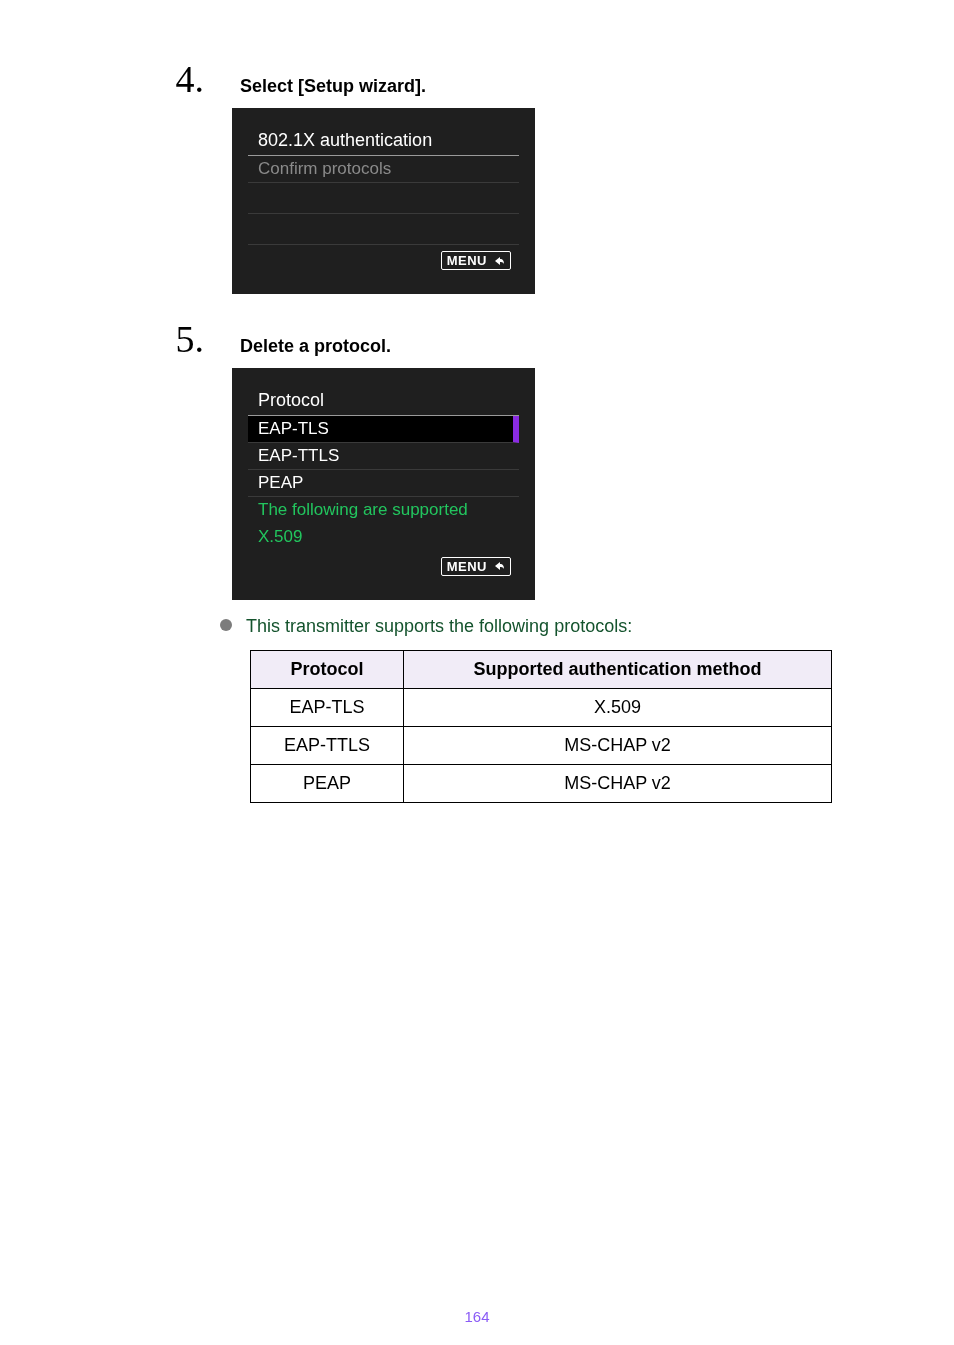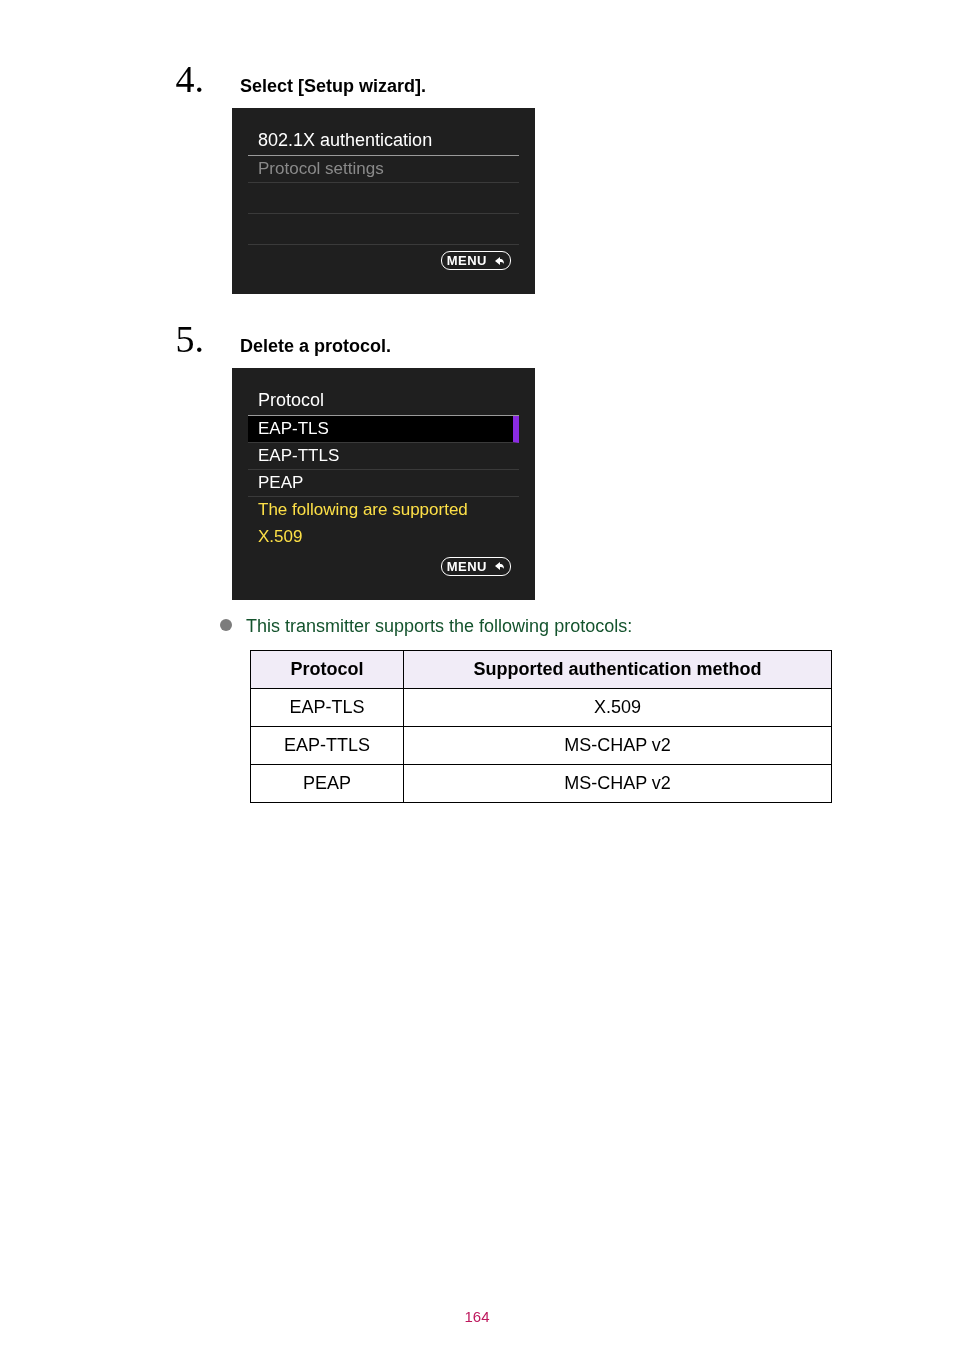--- a/index.html
+++ b/index.html
@@ -65,38 +65,38 @@
   }
   .screen-row.selected {
     background: #000000;
     border-right: 6px solid #8a2be2; 
     padding-right: 4px;
   }
   .screen-row.empty {
     height: 24px;
   }
   .screen-note {
-    color: #fde047;
+    color: #22c55e;
     font-size: 17px;
     padding: 2px 10px;
     line-height: 1.35;
   }
   .screen-footer {
     display: flex;
     justify-content: flex-end;
     align-items: center;
     padding: 6px 8px 8px 8px;
   }
   .menu-chip {
     display: inline-flex;
     align-items: center;
     gap: 4px;
     color: #ffffff;
     border: 1.5px solid #ffffff;
-    border-radius: 9px;
+    border-radius: 2px;
     font-size: 13px;
     font-weight: bold;
     padding: 1px 5px;
     letter-spacing: 0.5px;
   }
   .back-icon svg {
     display: block;
   }
 
   
@@ -147,38 +147,38 @@
     width: 140px;
   }
 
   .page-number {
     position: absolute;
     bottom: 20px;
     left: 0;
     width: 100%;
     text-align: center;
     font-size: 15px;
-    color: #be185d;
+    color: #8b5cf6;
   }
 </style>
 </head>
 <body>
 
 <div class="page">
 
   <div class="step">
     <div class="step-header">
       <div class="step-number">4.</div>
       <div class="step-title">Select [Setup wizard].</div>
     </div>
 
     <div class="screen">
       <div class="screen-title">802.1X authentication</div>
 
-      <div class="screen-row dim">Protocol settings</div>
+      <div class="screen-row dim">Confirm protocols</div>
       <div class="screen-row empty"></div>
       <div class="screen-row empty"></div>
 
       <div class="screen-footer">
         <span class="menu-chip">
           <span>MENU</span>
           <span class="back-icon">
             <svg width="14" height="12" viewBox="0 0 14 12">
               <path d="M4 6 L9 2 L9 4 C12 4 13 6 13 9 C12 7 10 7 9 7 L9 10 Z" fill="#ffffff"></path>
             </svg>

